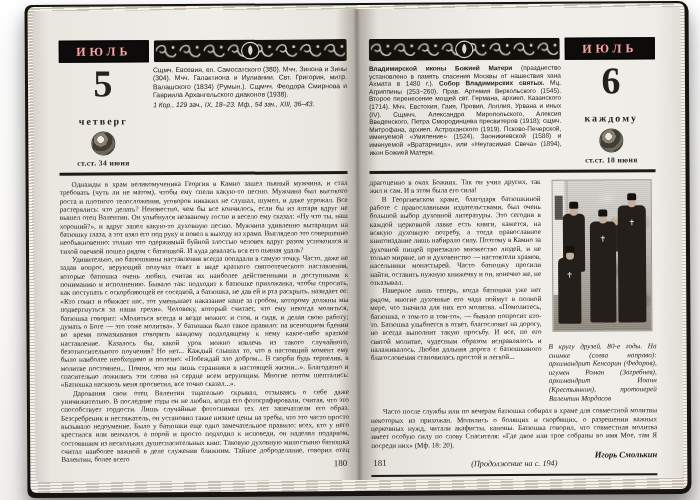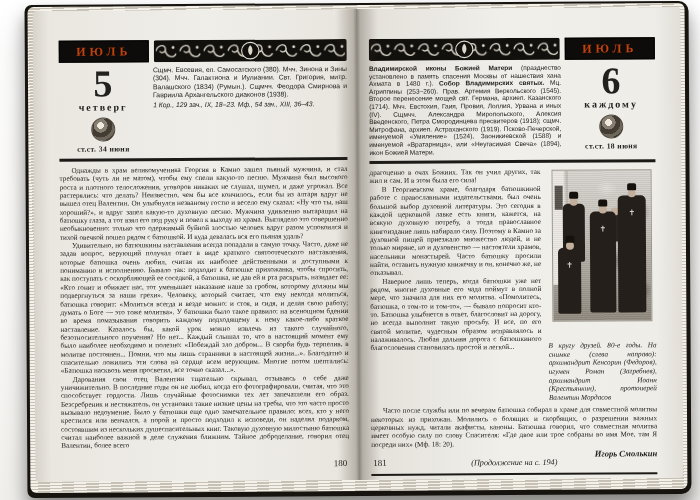--- a/index.html
+++ b/index.html
@@ -17,29 +17,29 @@
   .page{width:50%;position:relative;overflow:hidden;}
   .page.left{background:linear-gradient(90deg,#d7d3cb 0,#eae7e1 5%,#f0eee9 55%,#e9e6e0 94%,#d5d1c9 100%);}
   .page.right{background:linear-gradient(90deg,#cecbc3 0,#e5e2dc 6%,#f1efea 45%,#efede8 92%,#e1ded7 100%);}
   .gutter{position:absolute;left:50%;transform:translateX(-50%);top:0;bottom:0;width:44px;pointer-events:none;
     background:linear-gradient(90deg,transparent 0,rgba(70,58,45,.22) 42%,rgba(45,36,27,.42) 50%,rgba(70,58,45,.22) 58%,transparent 100%);}
   .inner{position:absolute;top:22px;bottom:12px;}
   .page.left .inner{left:26px;right:10px;}
   .page.right .inner{left:12px;right:26px;}
 
   .cal-header{display:flex;align-items:stretch;gap:5px;margin-top:8px;height:22px;}
-  .month-bar{width:88px;background:#0d0c0a;color:#c2410c;border:1px solid #000;
+  .month-bar{width:88px;background:#0d0c0a;color:#fca5a5;border:1px solid #000;
     font-weight:bold;font-size:12px;letter-spacing:4px;text-align:center;line-height:20px;}
   .ornament{flex:1;height:22px;}
   .orn-svg{width:100%;height:22px;display:block;}
 
   .header-row{display:flex;gap:6px;margin-top:4px;}
   .date-col{width:88px;text-align:center;flex:0 0 88px;}
   .day{font-size:38px;font-weight:bold;line-height:34px;}
-  .weekday{font-size:10px;font-weight:bold;letter-spacing:2px;margin-top:1px;}
+  .weekday{font-size:10px;font-weight:bold;letter-spacing:2px;margin-top:15px;}
   .seal{width:22px;height:22px;border-radius:50%;margin:5px auto 3px;border:1px solid #4c463c;
     background:radial-gradient(circle at 38% 32%,#efe9de 0 16%,#877f72 17% 34%,#423c33 35% 58%,#6d665a 59% 74%,#38332b 75% 100%);}
   .oldstyle{font-size:7.6px;font-weight:bold;letter-spacing:.4px;}
 
   .saints{flex:1;font-family:"Liberation Sans","DejaVu Sans",sans-serif;font-size:6.8px;line-height:8.3px;text-align:justify;}
   .saints.right-saints{font-size:6.5px;line-height:7.6px;}
   .reading-line{font-style:italic;margin-top:2px;}
 
   .rule{height:3px;background:#1c1a17;margin-top:5px;}
 
@@ -69,21 +69,21 @@
   .fig{position:absolute;background:#241f1b;border-radius:5px 5px 2px 2px;}
   .fig .head{position:absolute;top:-6px;left:50%;transform:translateX(-50%);width:8px;height:8px;border-radius:50%;background:#c2b09d;}
   .fig .hat{position:absolute;top:-12px;left:50%;transform:translateX(-50%);width:9px;height:7px;background:#15120e;border-radius:2px 2px 1px 1px;}
   .fig .cross{position:absolute;top:14px;left:50%;transform:translateX(-50%);color:#d8d1c4;font-size:8px;line-height:8px;}
   .f1{left:5px;bottom:7px;width:23px;height:66px;z-index:3;}
   .f2{left:10px;top:33px;width:22px;height:58px;z-index:1;}
   .f3{left:37px;top:41px;width:26px;height:101px;z-index:2;}
   .f4{left:65px;top:25px;width:28px;height:117px;z-index:2;}
   .f5{left:56px;top:43px;width:11px;height:28px;z-index:1;background:#2b2621;}
 
-  .caption{font-size:7.2px;line-height:8.6px;font-style:italic;text-align:justify;margin-top:20px;}
+  .caption{font-size:7.2px;line-height:8.6px;font-style:italic;text-align:justify;margin-top:11px;}
   .author{clear:right;text-align:right;font-style:italic;font-weight:bold;font-size:8.6px;margin-top:2px;text-indent:0;}
   .continuation{text-align:center;font-style:italic;font-size:8.2px;margin-top:1px;}
   .readings-block{border-top:2.5px solid #1c1a17;margin-top:5px;padding-top:3px;
     font-family:"Liberation Sans","DejaVu Sans",sans-serif;font-style:italic;font-size:7px;line-height:8.6px;text-align:justify;}
 </style>
 </head>
 <body>
 
 <div class="book">
   <div class="cover"></div>

